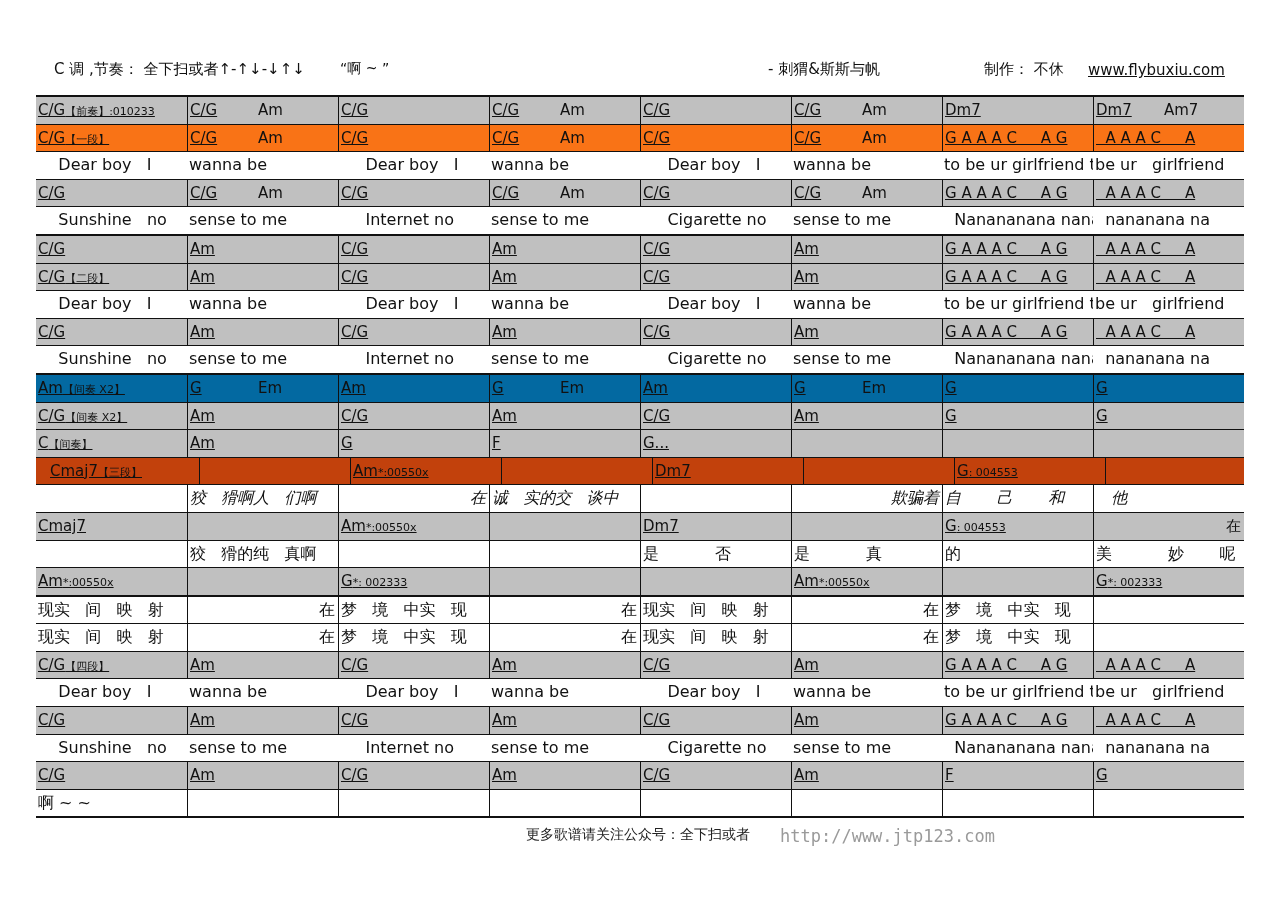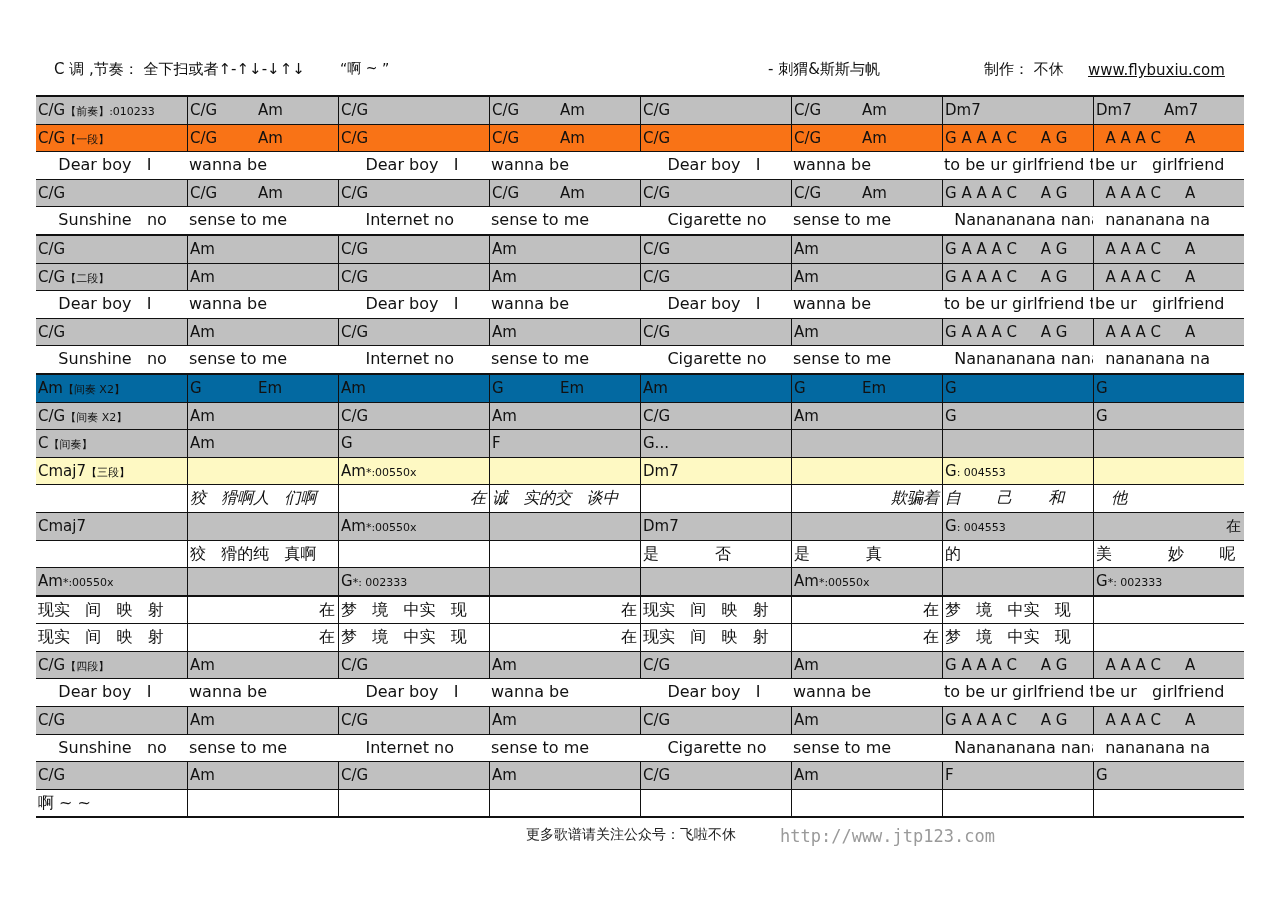--- a/index.html
+++ b/index.html
@@ -10,21 +10,21 @@
   .h-ah { position: absolute; left: 340px; top: 60px; font-size: 14px; white-space: pre; }
   .h-title { position: absolute; left: 478px; top: 50px; font-size: 26px; white-space: pre; }
   .h-artist { position: absolute; left: 768px; top: 60px; font-size: 15px; white-space: pre; }
   .h-maker { position: absolute; left: 984px; top: 60px; font-size: 15px; white-space: pre; }
   .h-site { position: absolute; left: 1088px; top: 61px; font-size: 15px; text-decoration: underline; white-space: pre; color: #111; }
 
   .sheet { position: absolute; left: 36px; top: 95px; width: 1208px; border-top: 2px solid #111; border-bottom: 2px solid #111; }
   .row { display: flex; height: 26.6px; border-bottom: 1px solid #111; box-sizing: content-box; }
   .row.thick { border-bottom: 2px solid #111; }
   .row.last { border-bottom: none; }
-  .row.chord { background: #c0c0c0; }
+  .row.chord { background: #c0c0c0; text-decoration: underline; }
   .row.lyric { background: #ffffff; }
   .cell { width: 151px; flex: 0 0 151px; border-left: 1px solid #111; box-sizing: border-box;
           font-size: 15px; line-height: 26px; padding: 0 2px; white-space: pre; overflow: hidden; position: relative; }
   .cell:first-child { border-left: none; }
   .lyric-en { font-size: 16px; }
   .small { font-size: 11px; }
   .cell .r { position: absolute; right: 3px; top: 0; }
   .cell .mid { position: absolute; left: 70px; top: 0; }
   .cn { font-size: 16px; letter-spacing: 0; }
   .footer-note { position: absolute; left: 526px; top: 826px; font-size: 14px; white-space: pre; color: #222; }
@@ -165,21 +165,21 @@
     <div class="row chord" style="background: rgb(192, 192, 192);">
       <div class="cell"><span>C</span><span class="small">【间奏】</span></div>
       <div class="cell"><span>Am</span></div>
       <div class="cell"><span>G</span></div>
       <div class="cell"><span>F</span></div>
       <div class="cell"><span>G...</span></div>
       <div class="cell"><span></span></div>
       <div class="cell"><span></span></div>
       <div class="cell"><span></span></div>
     </div>
-    <div class="row chord" style="background: #fef9c3;">
+    <div class="row chord" style="background: #c2410c; padding-left: 12px;">
       <div class="cell"><span>Cmaj7</span><span class="small">【三段】</span></div>
       <div class="cell"><span></span></div>
       <div class="cell"><span>Am</span><span class="small">*:00550x</span></div>
       <div class="cell"><span></span></div>
       <div class="cell"><span>Dm7</span></div>
       <div class="cell"><span></span></div>
       <div class="cell"><span>G</span><span class="small">: 004553</span></div>
       <div class="cell"><span></span></div>
     </div>
     <div class="row lyric" style="background: rgb(255, 255, 255); font-style: italic;">
@@ -297,14 +297,14 @@
       <div class="cell lyric-en"><span></span></div>
       <div class="cell lyric-en"><span></span></div>
       <div class="cell lyric-en"><span></span></div>
       <div class="cell lyric-en"><span></span></div>
       <div class="cell lyric-en"><span></span></div>
       <div class="cell lyric-en"><span></span></div>
       <div class="cell lyric-en"><span></span></div>
     </div>
   </div>
 
-<div class="footer-note">更多歌谱请关注公众号：飞啦不休</div>
+<div class="footer-note">更多歌谱请关注公众号：全下扫或者</div>
 <div class="footer-url">http://www.jtp123.com</div>
 
 </body></html>

